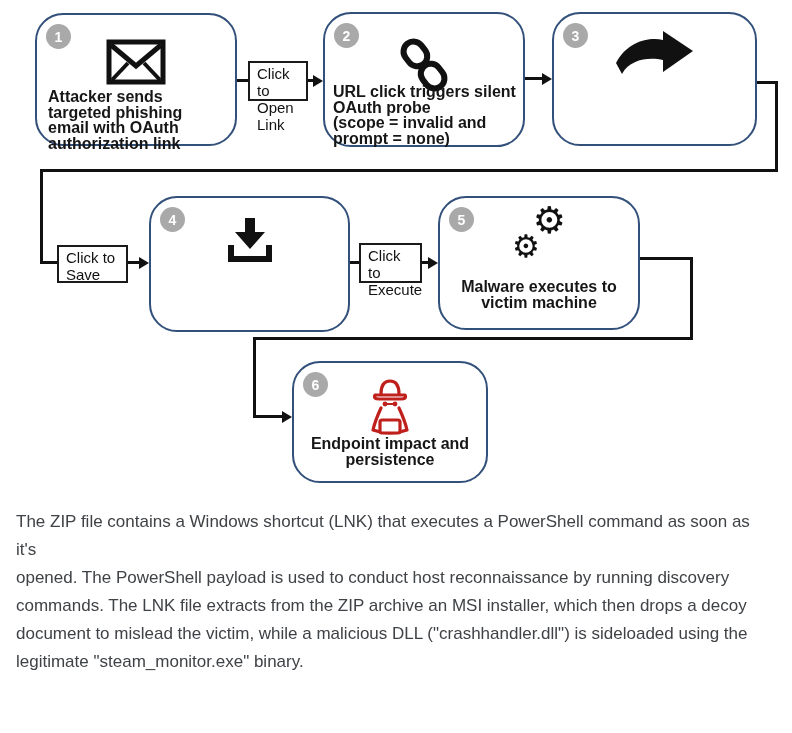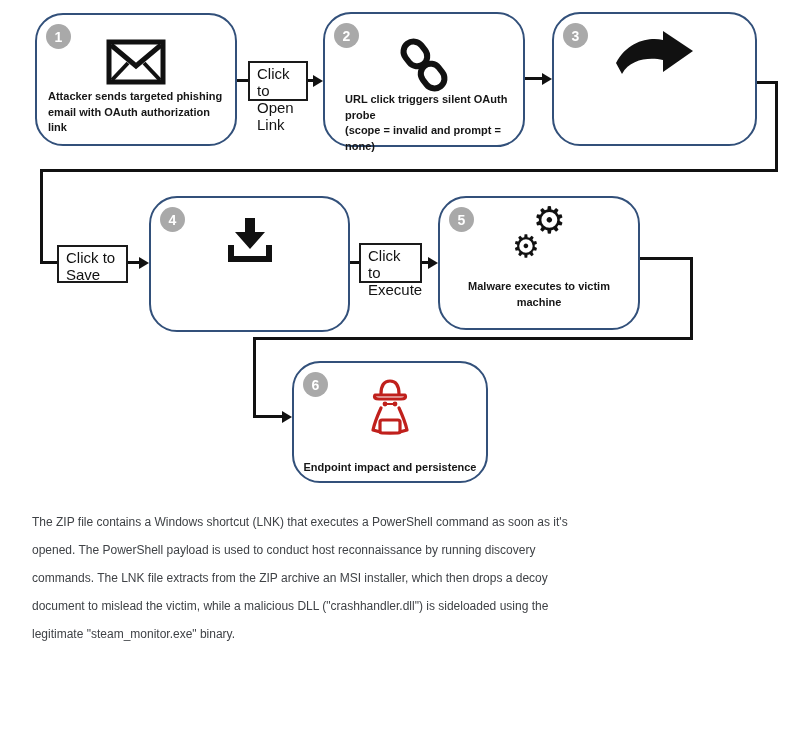--- a/index.html
+++ b/index.html
@@ -14,44 +14,44 @@
     border-radius:28px;box-sizing:border-box;
   }
   .badge{
     position:absolute;left:9px;top:9px;width:25px;height:25px;border-radius:50%;
     background:var(--badge-bg,#a9a9a9);color:var(--badge-text,#ffffff);
     font-size:14px;font-weight:bold;display:flex;align-items:center;justify-content:center;
   }
   .node-icon{position:absolute;left:50%;transform:translateX(-50%);}
   .node-label{
     position:absolute;left:0;right:0;
-    font-weight:bold;color:#161616;font-size:11px;line-height:15.5px;
+    font-weight:bold;color:#161616;font-size:16px;line-height:15.5px;
     white-space:pre-line;
   }
   .align-left{text-align:left;}
   .align-center{text-align:center;}
   
   #node1{left:35px;top:13px;width:202px;height:133px;}
   #node2{left:323px;top:12px;width:202px;height:135px;}
   #node3{left:552px;top:12px;width:205px;height:134px;}
   #node4{left:149px;top:196px;width:201px;height:136px;}
   #node5{left:438px;top:196px;width:202px;height:134px;}
   #node6{left:292px;top:361px;width:196px;height:122px;}
   #node1 .node-icon{top:24px;}
   #node2 .node-icon{top:24px;}
   #node3 .node-icon{top:16px;}
   #node4 .node-icon{top:18px;}
   #node5 .node-icon{top:8px;}
   #node6 .node-icon{top:13px;}
   #node1 .node-label{top:74px;padding:0 8px 0 11px;}
-  #node2 .node-label{top:78px;padding:0 4px 0 20px;}
+  #node2 .node-label{top:70px;padding:0 4px 0 8px;}
   #node3 .node-label{top:69px;padding:0 8px 0 24px;font-size:11.5px;line-height:14.5px;}
   #node4 .node-label{top:77px;padding:0 6px;line-height:16px;}
   #node5 .node-label{top:81px;padding:0 12px;}
-  #node6 .node-label{top:73px;padding:0 6px;margin-top:24px;}
+  #node6 .node-label{top:73px;padding:0 6px;}
   
   .edge-label{
     position:absolute;background:#ffffff;border:2px solid #1a1a1a;box-sizing:border-box;
     font-size:15px;line-height:17px;color:#111;white-space:pre-line;
     padding:2px 7px;font-weight:normal;
   }
   #edge-label-open{left:248px;top:61px;width:60px;height:40px;}
   #edge-label-save{left:57px;top:245px;width:71px;height:38px;}
   #edge-label-execute{left:359px;top:243px;width:63px;height:40px;}
   
@@ -63,22 +63,22 @@
     border-top:6px solid transparent;border-bottom:6px solid transparent;
     border-left:10px solid var(--connector,#111111);
   }
   
   .gears-wrap{position:relative;width:58px;height:54px;color:#111;}
   .gear{position:absolute;font-family:"DejaVu Sans",sans-serif;line-height:1;font-weight:normal;}
   .gear-big{font-size:37px;right:2px;top:-4px;}
   .gear-small{font-size:31px;left:2px;bottom:-2px;}
   
   .body-text{
-    position:absolute;left:32px;width:758px;
-    font-size:12px;line-height:28px;color:var(--paragraph-color,#3f4246);
+    position:absolute;left:16px;width:758px;
+    font-size:17px;line-height:28px;color:var(--paragraph-color,#3f4246);
     white-space:pre-line;
   }
   #paragraph1{top:508px;}
   #paragraph2{top:674px;}
 </style>
 </head>
 <body>
 
 <div id="canvas">
 

